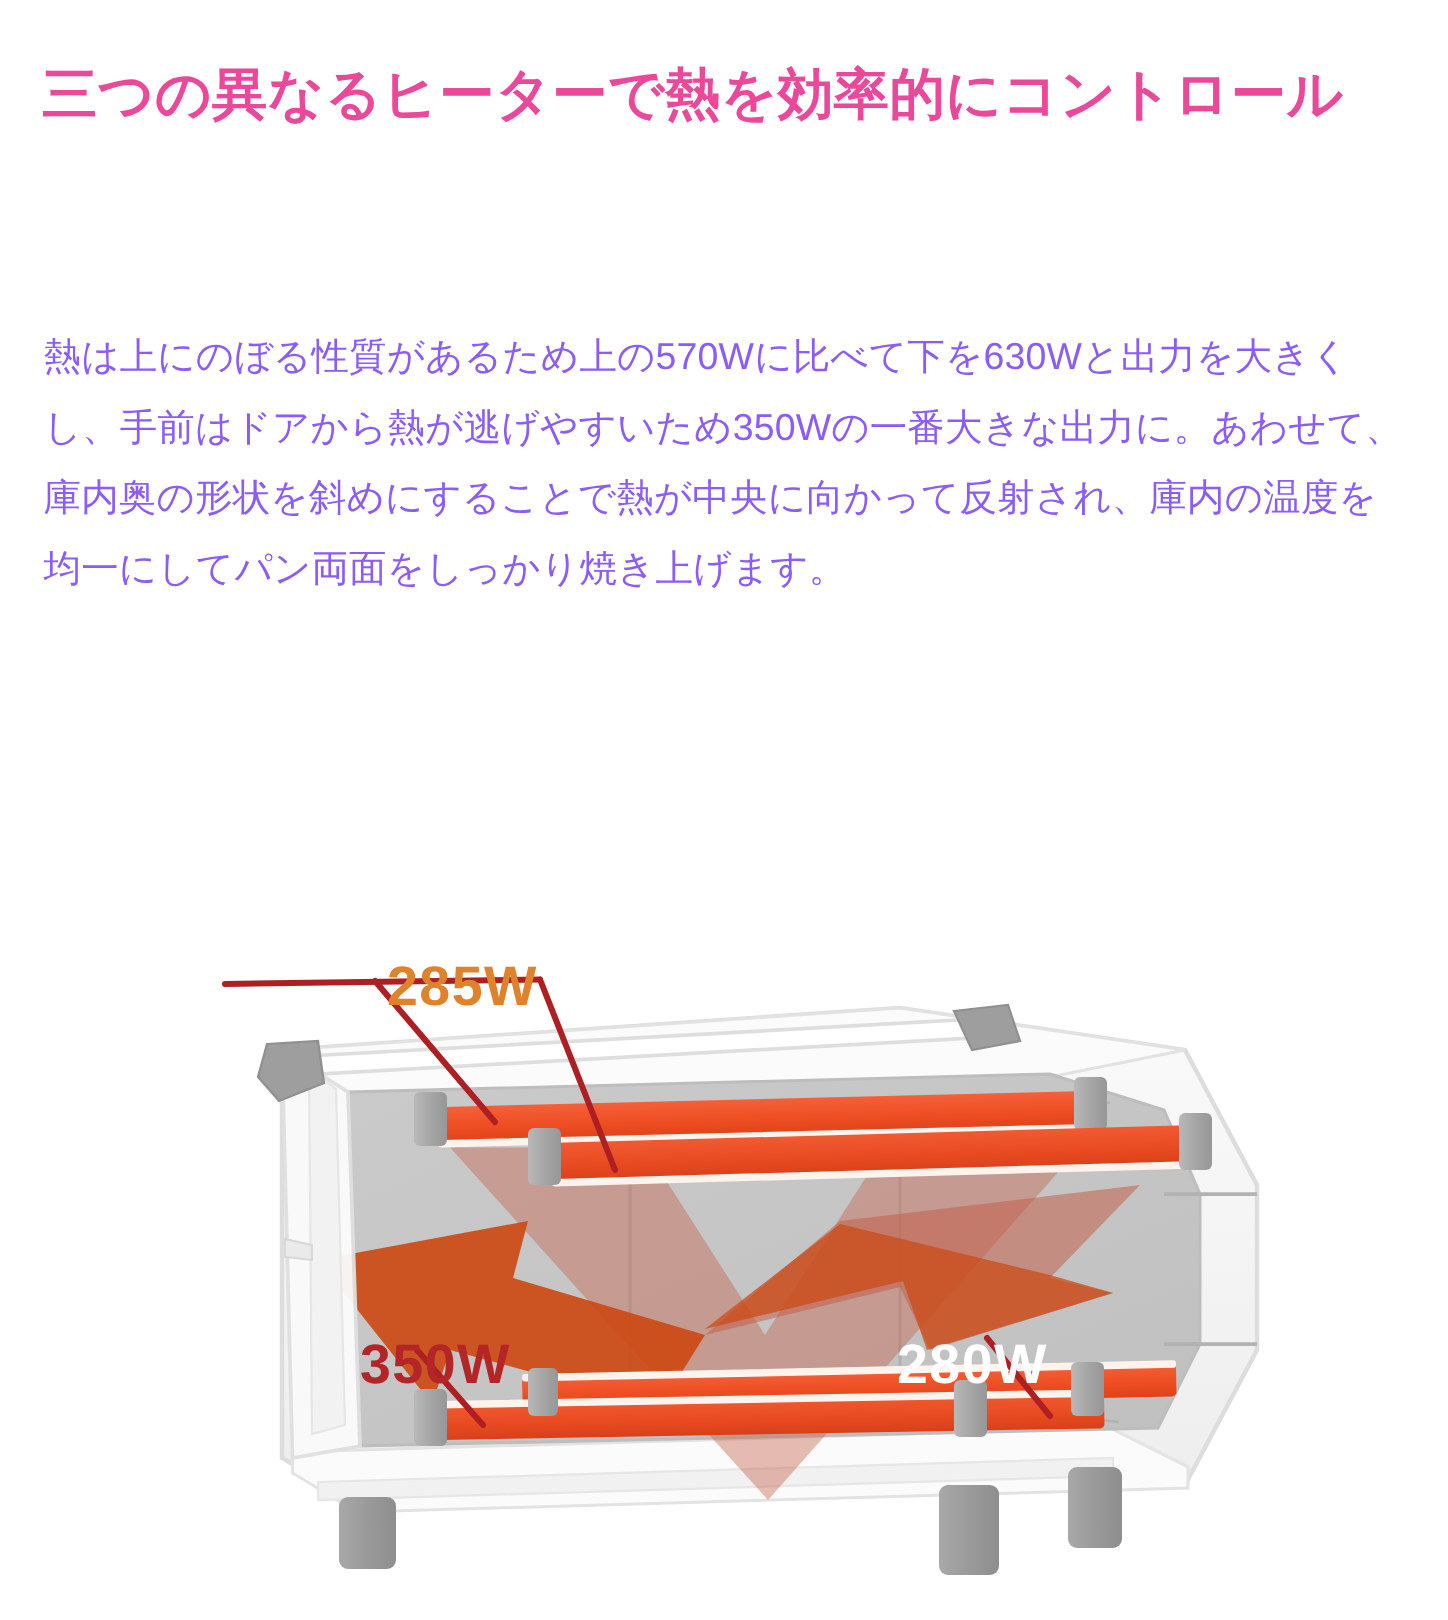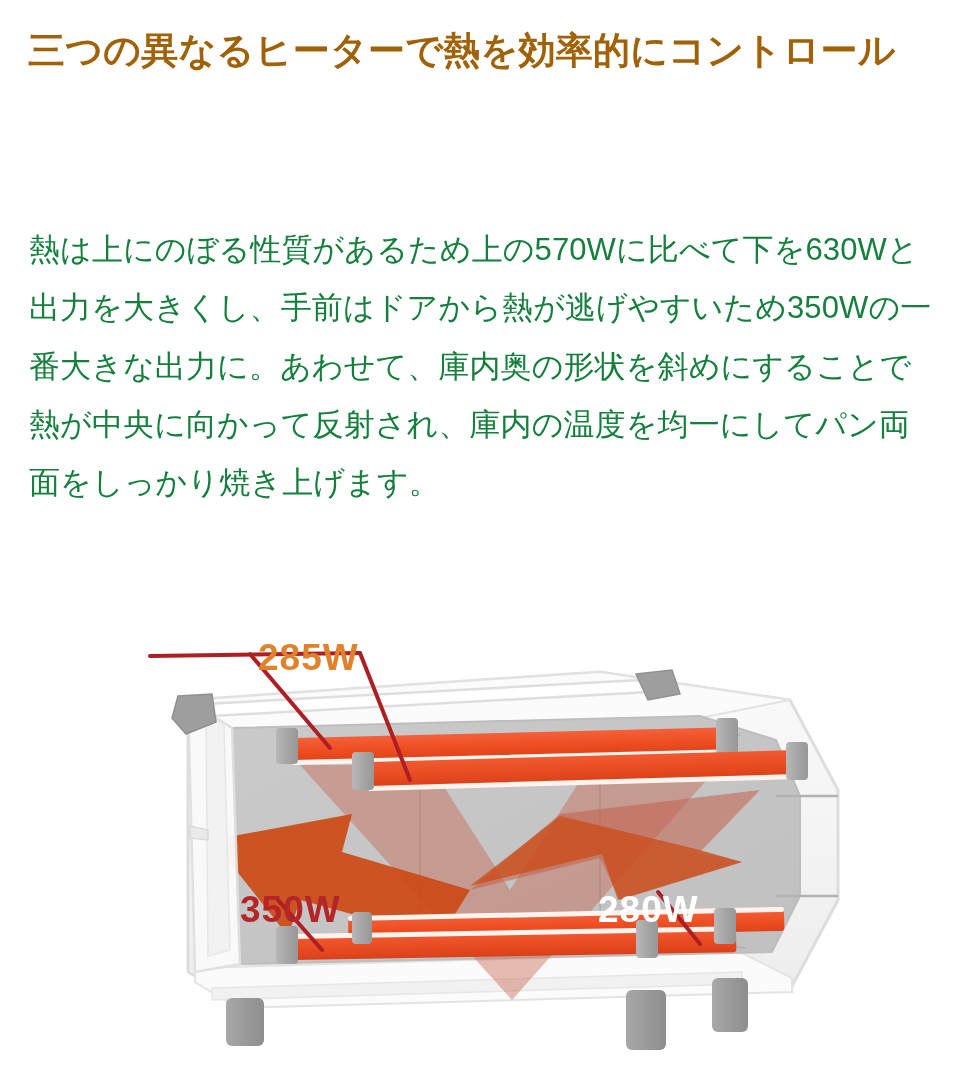--- a/index.html
+++ b/index.html
@@ -16,37 +16,37 @@
   }
   .page {
     width: 965px;
     height: 1080px;
     position: relative;
     background: #ffffff;
   }
   .heading {
     position: absolute;
     left: 28px;
-    top: 0;
+    top: 12px;
     width: 905px;
     font-size: 37px;
     font-weight: bold;
     line-height: 1.42;
-    color: #a16207;
+    color: #ec4899;
     letter-spacing: 0.2px;
   }
   .body-copy {
     position: absolute;
     left: 29px;
     top: 190px;
     width: 910px;
-    font-size: 31px;
+    font-size: 25px;
     font-weight: normal;
     line-height: 1.88;
-    color: #15803d;
+    color: #8b5cf6;
     letter-spacing: 0.1px;
   }
   .figure {
     position: absolute;
     left: 0;
     top: 600px;
     width: 778px;
     height: 480px;
   }
   .figure svg { display: block; }

